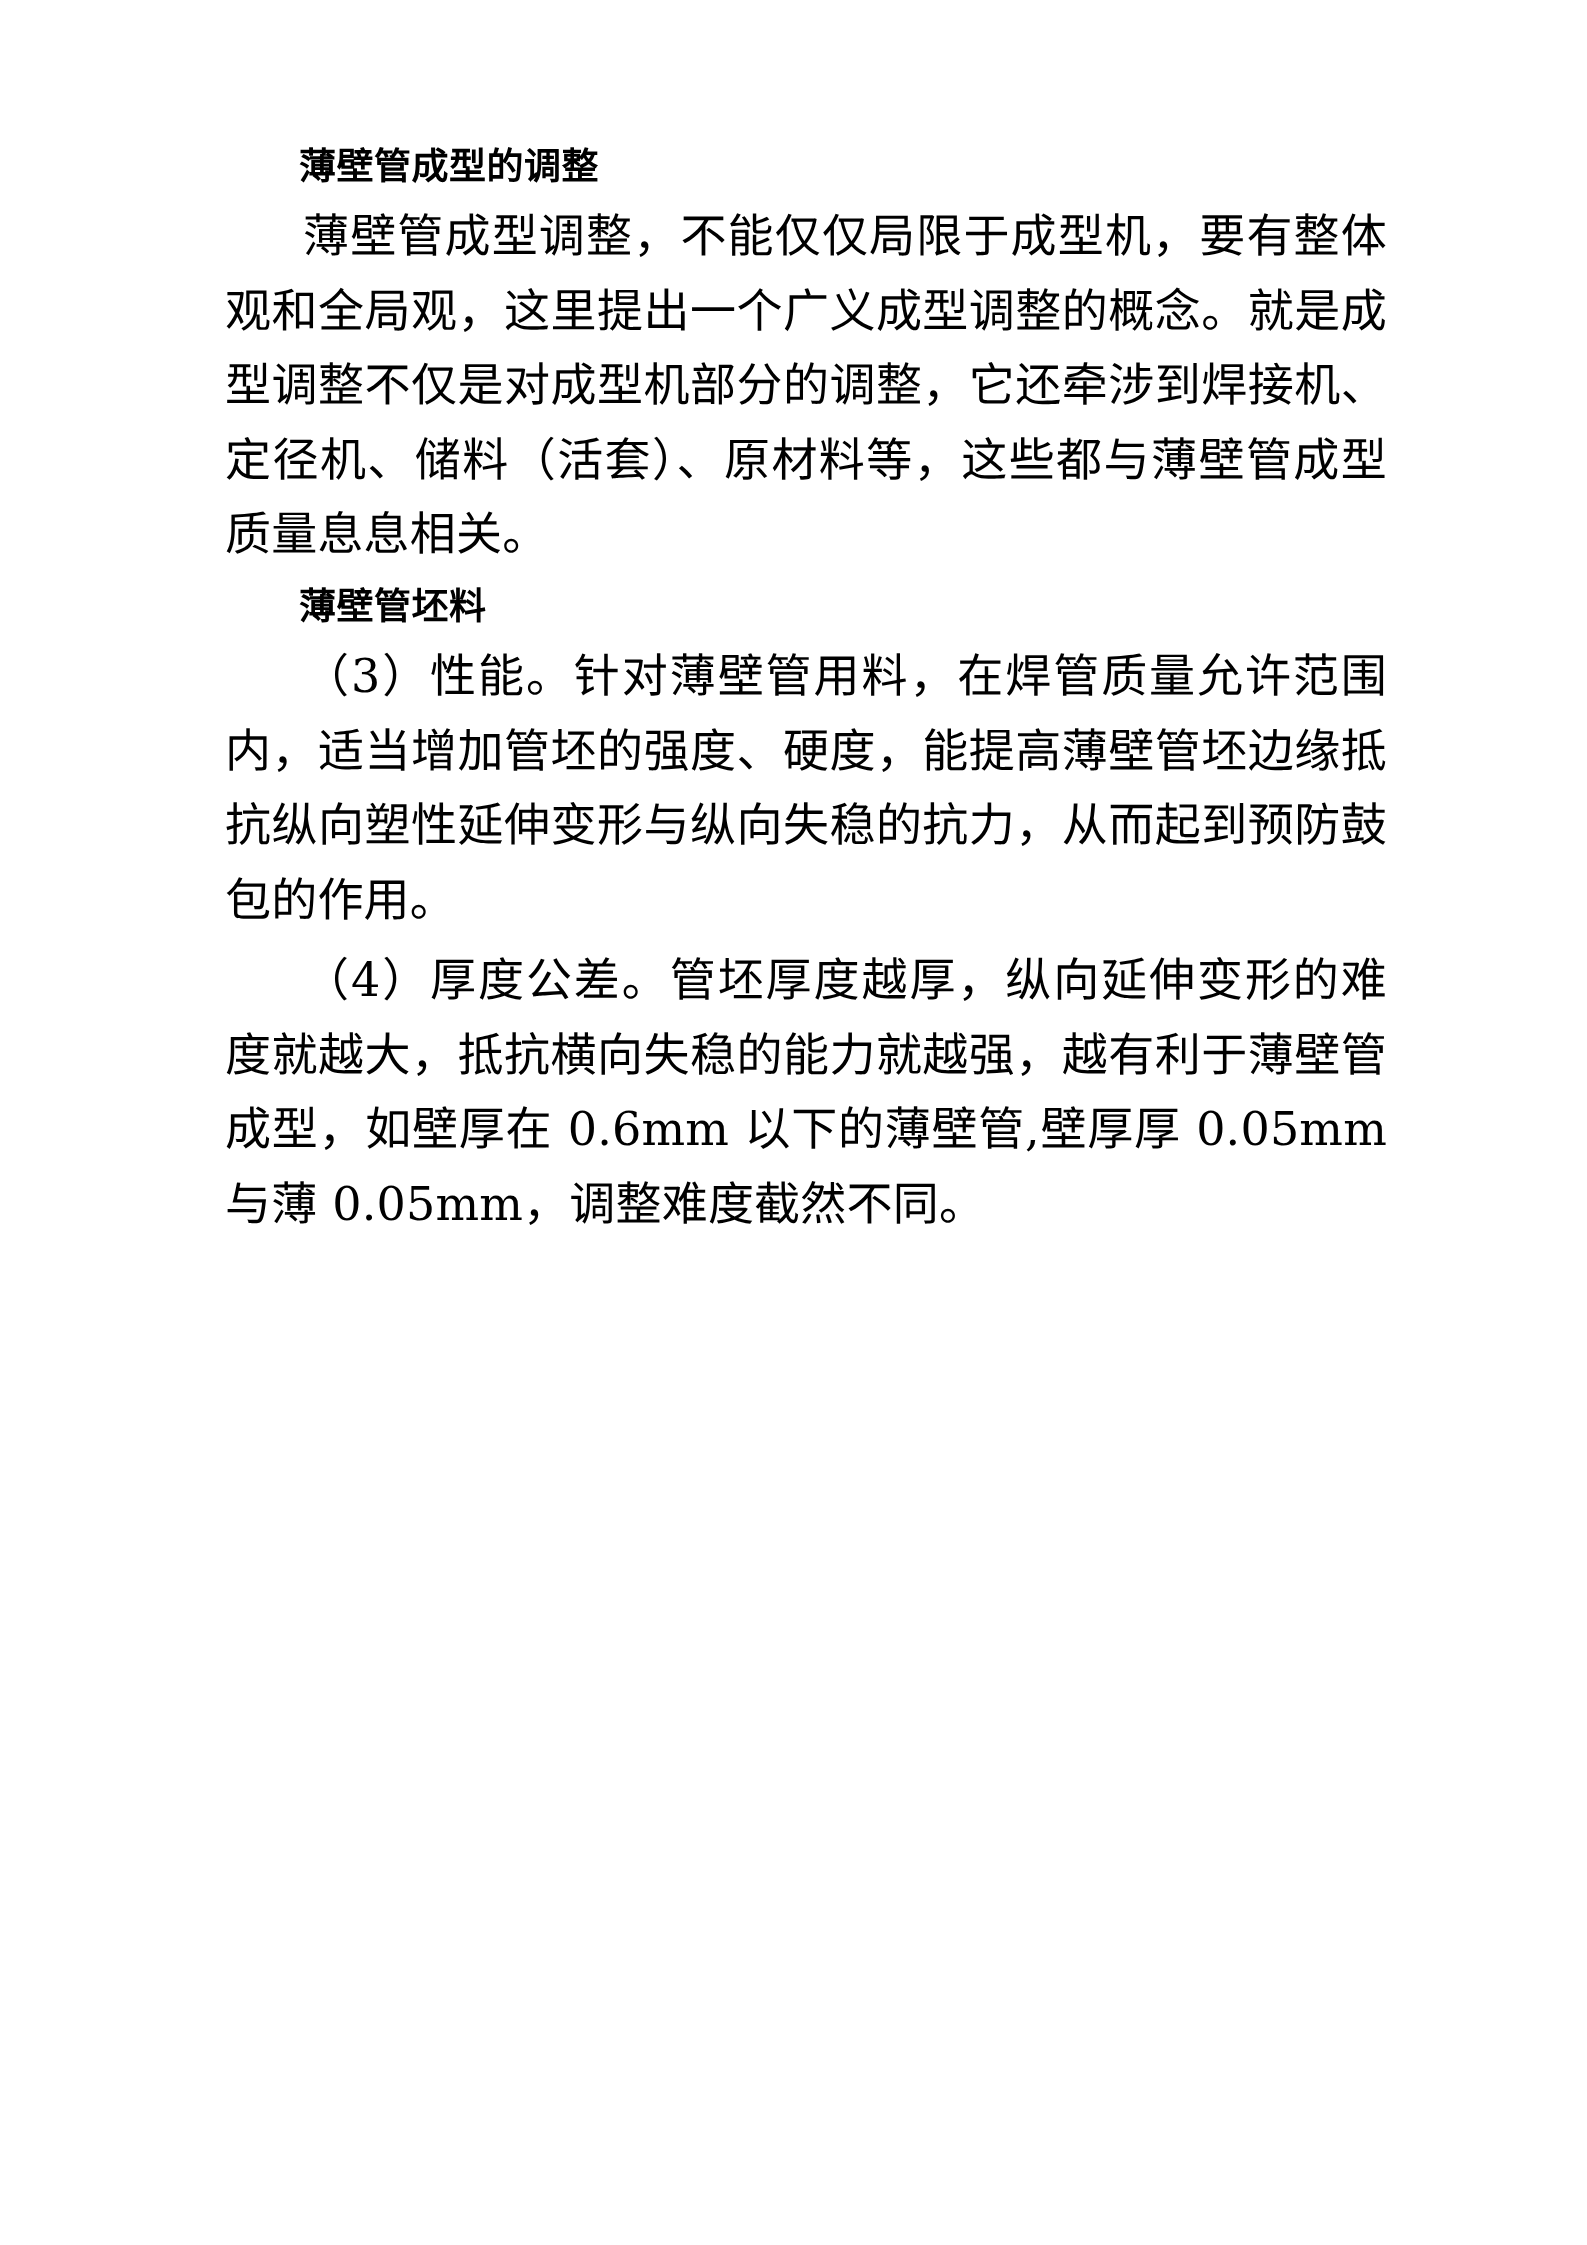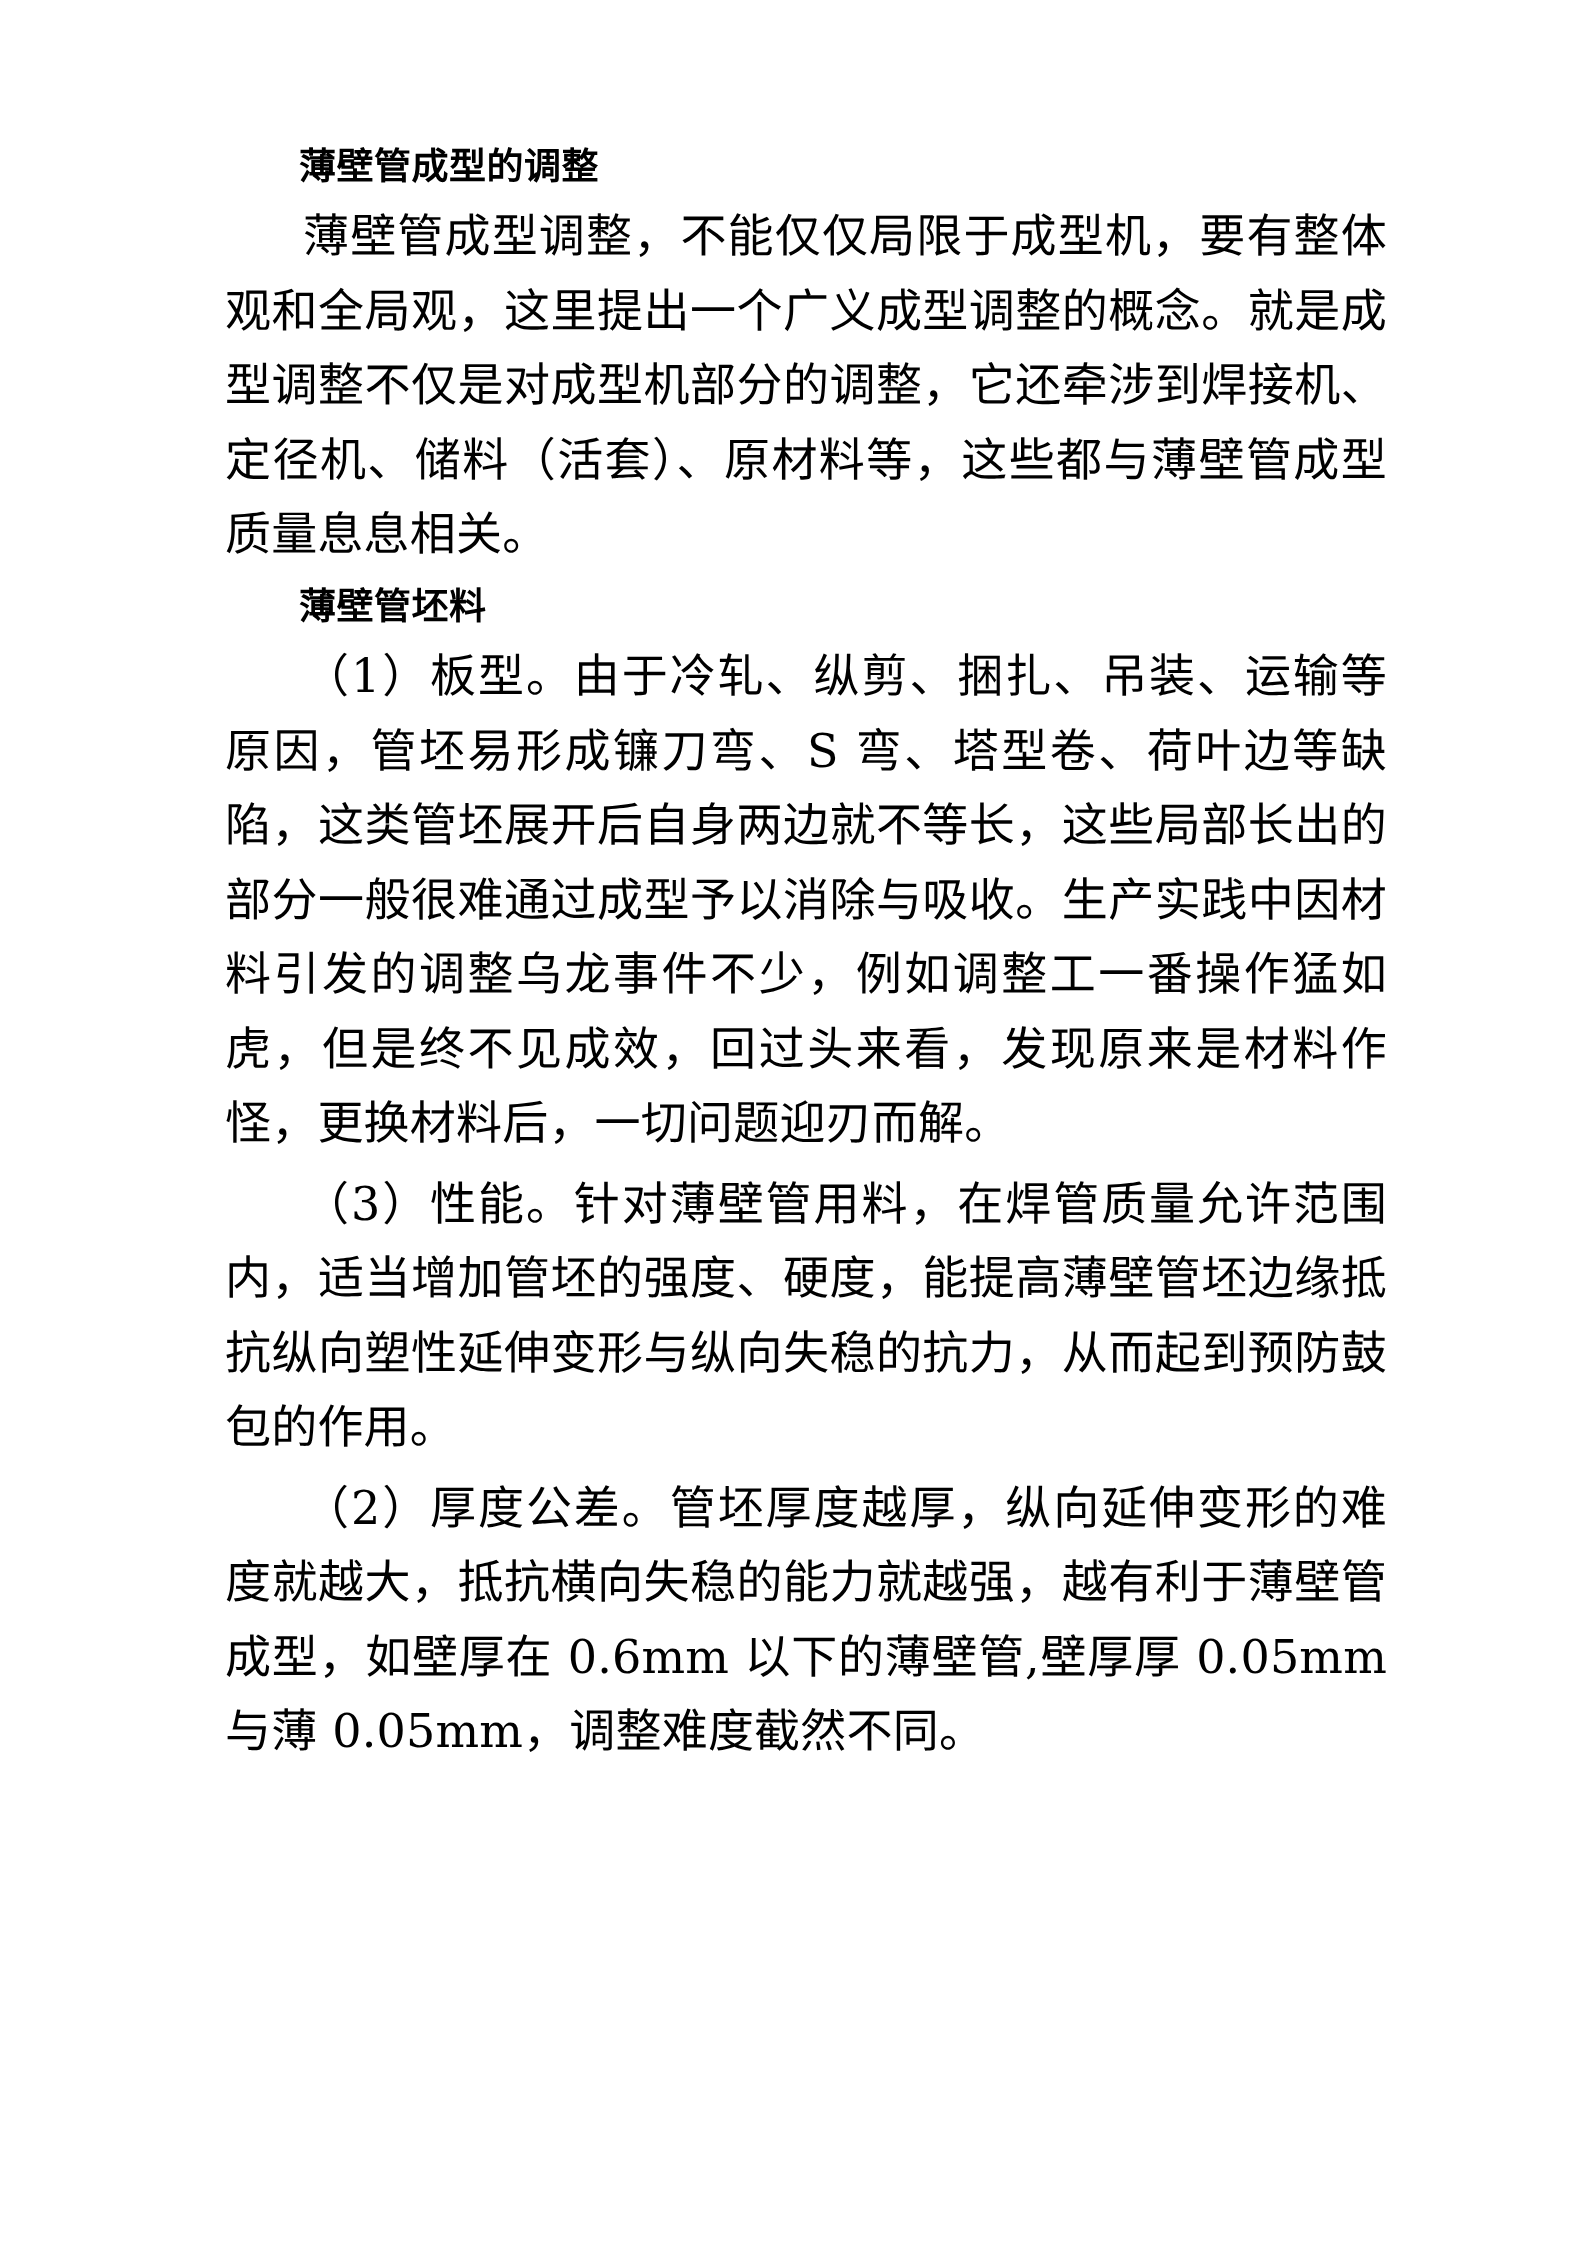--- a/index.html
+++ b/index.html
@@ -55,20 +55,19 @@
 
 <div class="page">
   <div class="doc-body">
 
     <p class="heading">薄壁管成型的调整</p>
 
     <p class="para">薄壁管成型调整，不能仅仅局限于成型机，要有整体观和全局观，这里提出一个广义成型调整的概念。就是成型调整不仅是对成型机部分的调整，它还牵涉到焊接机、定径机、储料（活套）、原材料等，这些都与薄壁管成型质量息息相关。</p>
 
     <p class="heading second">薄壁管坯料</p>
 
-    <p class="para">（1）板型。由于冷轧、纵剪、捆扎、吊装、运输等原因，管坯易形成镰刀弯、S 弯、塔型卷、荷叶边等缺陷，这类管坯展开后自身两边就不等长，这些局部长出的部分一般很难通过成型予以消除与吸收。生产实践中因材料引发的调整乌龙事件不少，例如调整工一番操作猛如虎，但是终不见成效，回过头来看，发现原来是材料作怪，更换材料后，一切问题迎刃而解。</p>
 
     <p class="para">（3）性能。针对薄壁管用料，在焊管质量允许范围内，适当增加管坯的强度、硬度，能提高薄壁管坯边缘抵抗纵向塑性延伸变形与纵向失稳的抗力，从而起到预防鼓包的作用。</p>
 
-    <p class="para tight">（2）厚度公差。管坯厚度越厚，纵向延伸变形的难度就越大，抵抗横向失稳的能力就越强，越有利于薄壁管成型，如壁厚在 0.6mm 以下的薄壁管,壁厚厚 0.05mm 与薄 0.05mm，调整难度截然不同。</p>
+    <p class="para tight">（4）厚度公差。管坯厚度越厚，纵向延伸变形的难度就越大，抵抗横向失稳的能力就越强，越有利于薄壁管成型，如壁厚在 0.6mm 以下的薄壁管,壁厚厚 0.05mm 与薄 0.05mm，调整难度截然不同。</p>
 
   </div>
 </div>
 
 </body></html>

